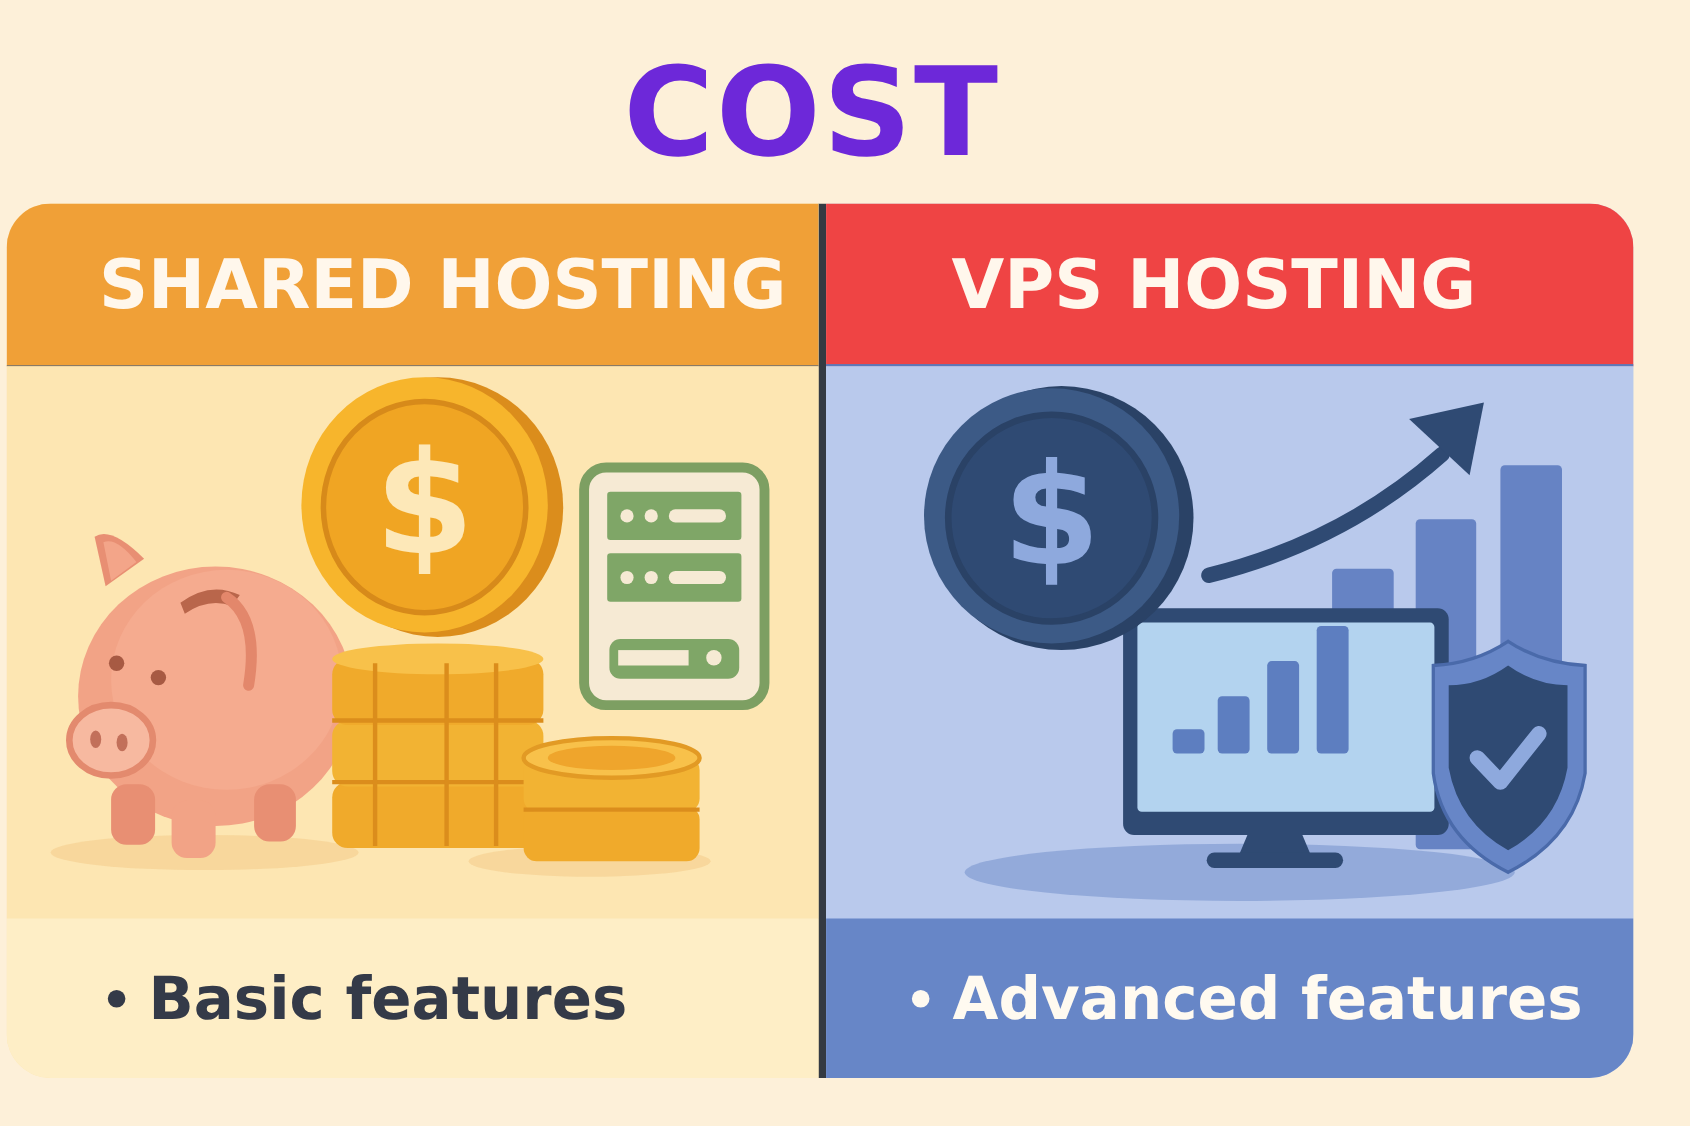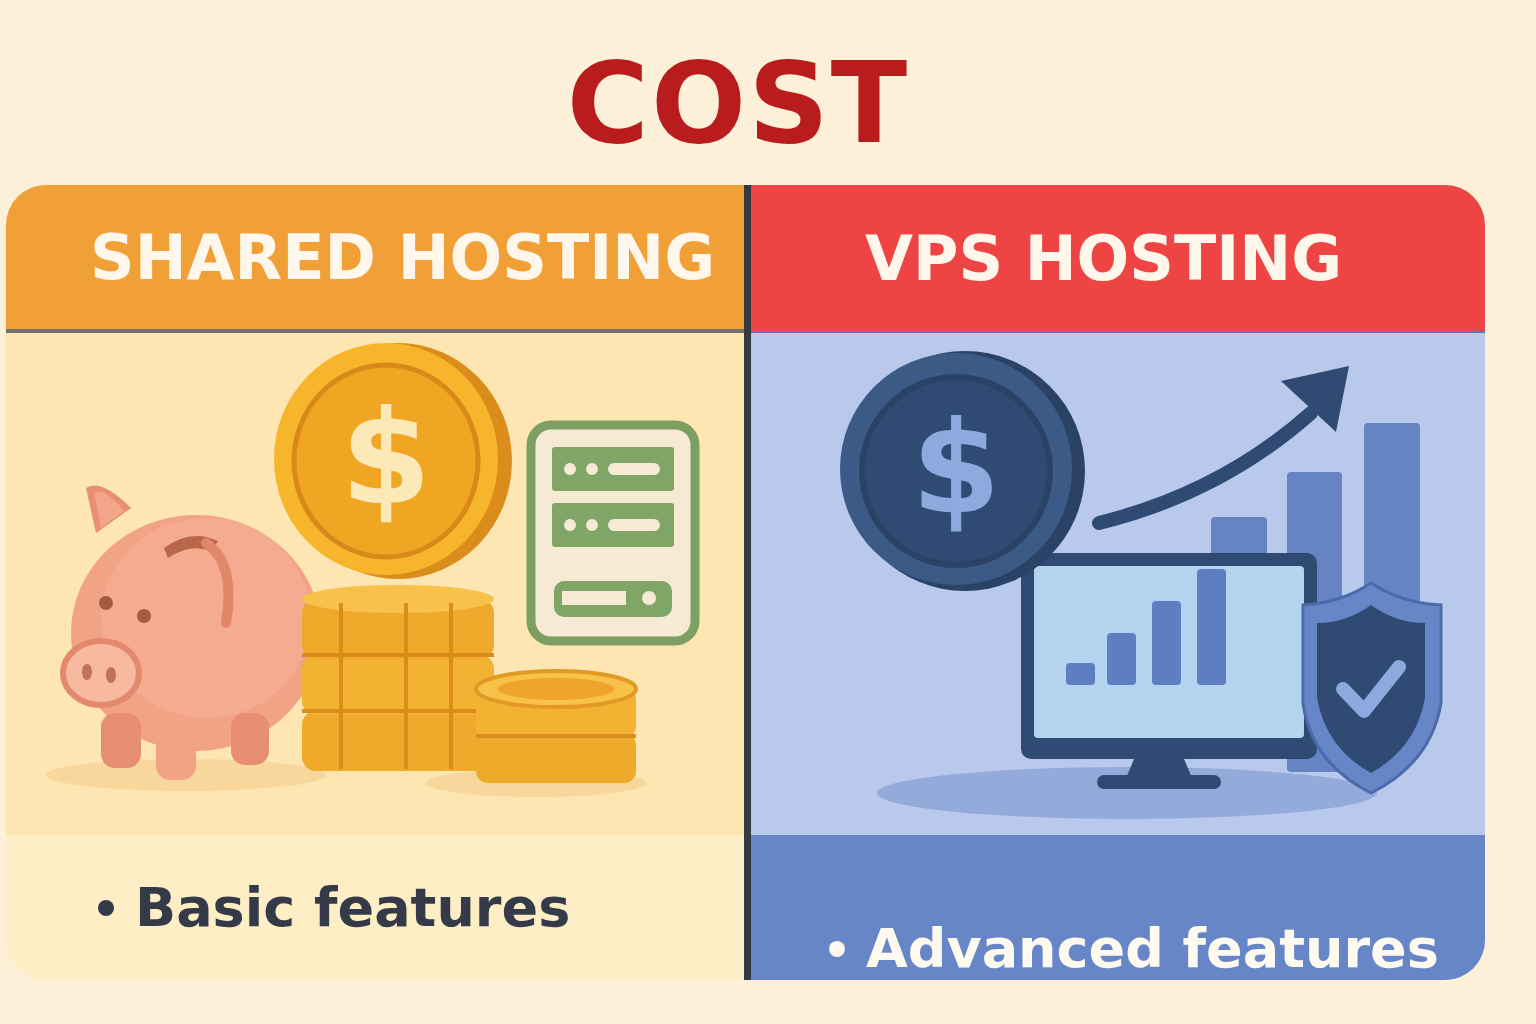--- a/index.html
+++ b/index.html
@@ -6,49 +6,49 @@
   html, body { width: 1536px; height: 1024px; overflow: hidden; }
   body {
     background: #fdf0d9;
     font-family: "Liberation Sans", "DejaVu Sans", sans-serif;
     position: relative;
   }
   .title {
     position: absolute; left: 0; top: 38px; width: 1476px;
     text-align: center;
     font-size: 112px; font-weight: 700; letter-spacing: 2px;
-    color: #b91c1c;
+    color: #6d28d9;
     font-family: "DejaVu Sans", sans-serif;
   }
   .card {
     position: absolute; left: 6px; top: 185px; width: 1479px; height: 795px;
     border-radius: 40px; overflow: hidden;
     display: flex;
   }
   .col { position: relative; height: 100%; }
   .col.left { width: 738px; background: #fde6b2; }
   .col.right { width: 734px; background: #b9c9ec; }
   .divider { width: 7px; height: 100%; background: #343a42; }
   .col-header {
     position: absolute; left: 0; top: 0; width: 100%; height: 148px;
     display: flex; align-items: center; justify-content: center;
     font-size: 62px; font-weight: 700; color: #fff7ec;
     font-family: "DejaVu Sans", sans-serif; letter-spacing: 0px;
   }
-  .left .col-header { background: #f0a037; border-bottom: 4px solid #737373; justify-content: flex-start; padding-left: 84px; }
+  .left .col-header { background: #f0a037; border-bottom: 1px solid #737373; justify-content: flex-start; padding-left: 84px; }
   .right .col-header { background: #ef4444; border-bottom: 2px solid #5b79ba; justify-content: flex-start; padding-left: 114px; }
   .col-body { position: absolute; left: 0; top: 148px; width: 100%; height: 502px; }
   .left .col-body { background: #fde6b2; }
   .right .col-body { background: #b9c9ec; }
   .col-footer {
     position: absolute; left: 0; top: 650px; width: 100%; height: 145px;
     display: flex; align-items: center;
   }
   .left .col-footer { background: #feeec6; padding-left: 92px; }
-  .right .col-footer { background: #6786c7; padding-left: 78px; align-items: flex-end; }
+  .right .col-footer { background: #6786c7; padding-left: 78px; }
   .bullet-text {
     font-size: 54px; font-weight: 700;
     font-family: "DejaVu Sans", sans-serif;
     display: flex; align-items: center; gap: 21px;
   }
   .left .bullet-text { color: #343a48; }
   .right .bullet-text { color: #fffaf0; }
   .dot { width: 16px; height: 16px; border-radius: 50%; display: inline-block; }
   .left .dot { background: #343a48; }
   .right .dot { background: #fffaf0; }

